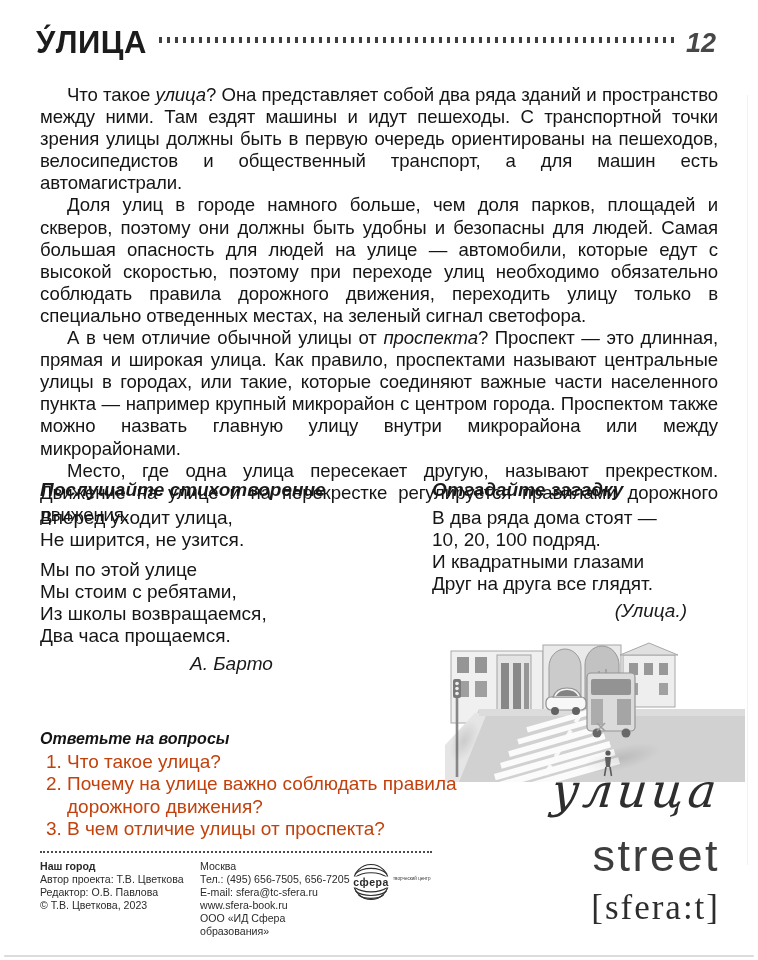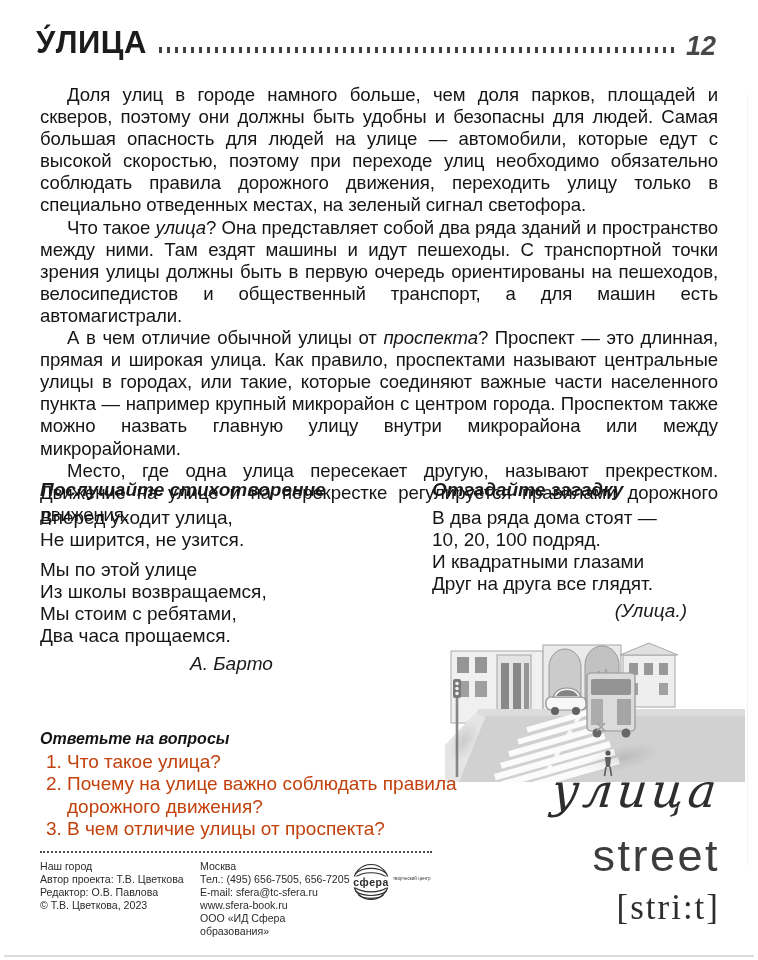--- a/index.html
+++ b/index.html
@@ -1,21 +1,21 @@
 <!DOCTYPE html>
 <html><head>
 <meta charset="utf-8">
 <style>
   html,body { margin:0; padding:0; background:#ffffff; }
   .page {
     position:relative; width:758px; height:960px; background:#ffffff;
     font-family:"Liberation Sans", sans-serif; color:#141414; overflow:hidden;
   }
   
-  .header { position:absolute; left:36px; right:42px; top:26px; display:flex; align-items:flex-end; }
+  .header { position:absolute; left:36px; right:42px; top:26px; display:flex; align-items:center; }
   .header h1 {
     margin:0; font-size:31px; font-weight:bold; letter-spacing:0.5px; line-height:34px; color:#1c1c1c;
   }
   .leader {
     flex:1; height:6px; margin:0 10px 7px 12px;
     background:repeating-linear-gradient(90deg,#3f3f3f 0 3px, transparent 3px 8px);
   }
   .page-num { font-size:27px; font-weight:bold; font-style:italic; color:#474747; line-height:28px; }
   
   .body-text { position:absolute; left:40px; width:678px; top:84px; }
@@ -62,21 +62,21 @@
     color:#2d2d2d; margin-top:9px;
   }
   
   .footer {
     position:absolute; left:40px; top:851px; width:392px;
     border-top:2px dotted #4c4c4c; padding-top:7px; display:flex;
   }
   .footer .f-col1 { width:160px; }
   .footer .f-col2 { width:150px; }
   .footer div.fline { font-size:10.6px; line-height:13px; color:#2b2b2b; }
-  .f-bold { font-weight:normal; }
+  .f-bold { font-weight:bold; }
   .f-logo { width:82px; display:flex; align-items:flex-start; }
   
   .edge-line { position:absolute; right:10px; top:95px; height:770px; width:1px; background:rgba(0,0,0,0.05); }
   .bottom-shade { position:absolute; bottom:3px; left:4px; right:4px; height:2px; background:rgba(0,0,0,0.14); border-radius:2px; }
   .smudge1 { position:absolute; left:452px; top:718px; width:24px; height:46px;
     background:radial-gradient(ellipse at center, rgba(0,0,0,0.11), transparent 70%); transform:rotate(28deg); }
   .smudge2 { position:absolute; left:582px; top:746px; width:80px; height:24px;
     background:radial-gradient(ellipse at center, rgba(0,0,0,0.10), transparent 70%); transform:rotate(-14deg); }
 </style>
 </head>
@@ -84,35 +84,35 @@
 
 <div class="page">
 
   <div class="header">
     <h1>У́ЛИЦА</h1>
     <div class="leader"></div>
     <div class="page-num">12</div>
   </div>
 
   <div class="body-text">
+    <p><span>Что такое </span><i>улица</i><span>? Она представляет собой два ряда зданий и пространство между ними. Там ездят машины и идут пешеходы. С транспортной точки зрения улицы должны быть в первую очередь ориентированы на пешеходов, велосипедистов и общественный транспорт, а для машин есть автомагистрали.</span></p>
     <p>Доля улиц в городе намного больше, чем доля парков, площадей и скверов, поэтому они должны быть удобны и безопасны для людей. Самая большая опасность для людей на улице — автомобили, которые едут с высокой скоростью, поэтому при переходе улиц необходимо обязательно соблюдать правила дорожного движения, переходить улицу только в специально отведенных местах, на зеленый сигнал светофора.</p>
-    <p><span>Что такое </span><i>улица</i><span>? Она представляет собой два ряда зданий и пространство между ними. Там ездят машины и идут пешеходы. С транспортной точки зрения улицы должны быть в первую очередь ориентированы на пешеходов, велосипедистов и общественный транспорт, а для машин есть автомагистрали.</span></p>
     <p><span>А в чем отличие обычной улицы от </span><i>проспекта</i><span>? Проспект — это длинная, прямая и широкая улица. Как правило, проспектами называют центральные улицы в городах, или такие, которые соединяют важные части населенного пункта — например крупный микрорайон с центром города. Проспектом также можно назвать главную улицу внутри микрорайона или между микрорайонами.</span></p>
     <p>Место, где одна улица пересекает другую, называют прекрестком. Движение на улице и на перекрестке регулируется правилами дорожного движения.</p>
   </div>
 
 
   <div class="columns">
     <div class="col-left">
       <h2>Послушайте стихотворение</h2>
       <p class="pline">Вперед уходит улица,</p>
       <p class="pline">Не ширится, не узится.</p>
       <p class="pline stanza2">Мы по этой улице</p>
+      <p class="pline">Мы стоим с ребятами,</p>
       <p class="pline">Из школы возвращаемся,</p>
-      <p class="pline">Мы стоим с ребятами,</p>
       <p class="pline">Два часа прощаемся.</p>
       <p class="author">А. Барто</p>
     </div>
     <div class="col-right">
       <h2>Отгадайте загадку</h2>
       <p class="pline">В два ряда дома стоят —</p>
       <p class="pline">10, 20, 100 подряд.</p>
       <p class="pline">И квадратными глазами</p>
       <p class="pline">Друг на друга все глядят.</p>
       <p class="answer">(Улица.)</p>
@@ -199,21 +199,21 @@
     <ol>
       <li>Что такое улица?</li>
       <li>Почему на улице важно соблюдать правила дорожного движения?</li>
       <li>В чем отличие улицы от проспекта?</li>
     </ol>
   </div>
 
   <div class="vocab">
     <div class="vocab-ru">улица</div>
     <div class="vocab-en">street</div>
-    <div class="vocab-tr">[stri:t]</div>
+    <div class="vocab-tr">[sfera:t]</div>
   </div>
 
   <div class="footer">
     <div class="f-col1">
       <div class="fline f-bold">Наш город</div>
       <div class="fline">Автор проекта: Т.В. Цветкова</div>
       <div class="fline">Редактор: О.В. Павлова</div>
       <div class="fline">© Т.В. Цветкова, 2023</div>
     </div>
     <div class="f-col2">

